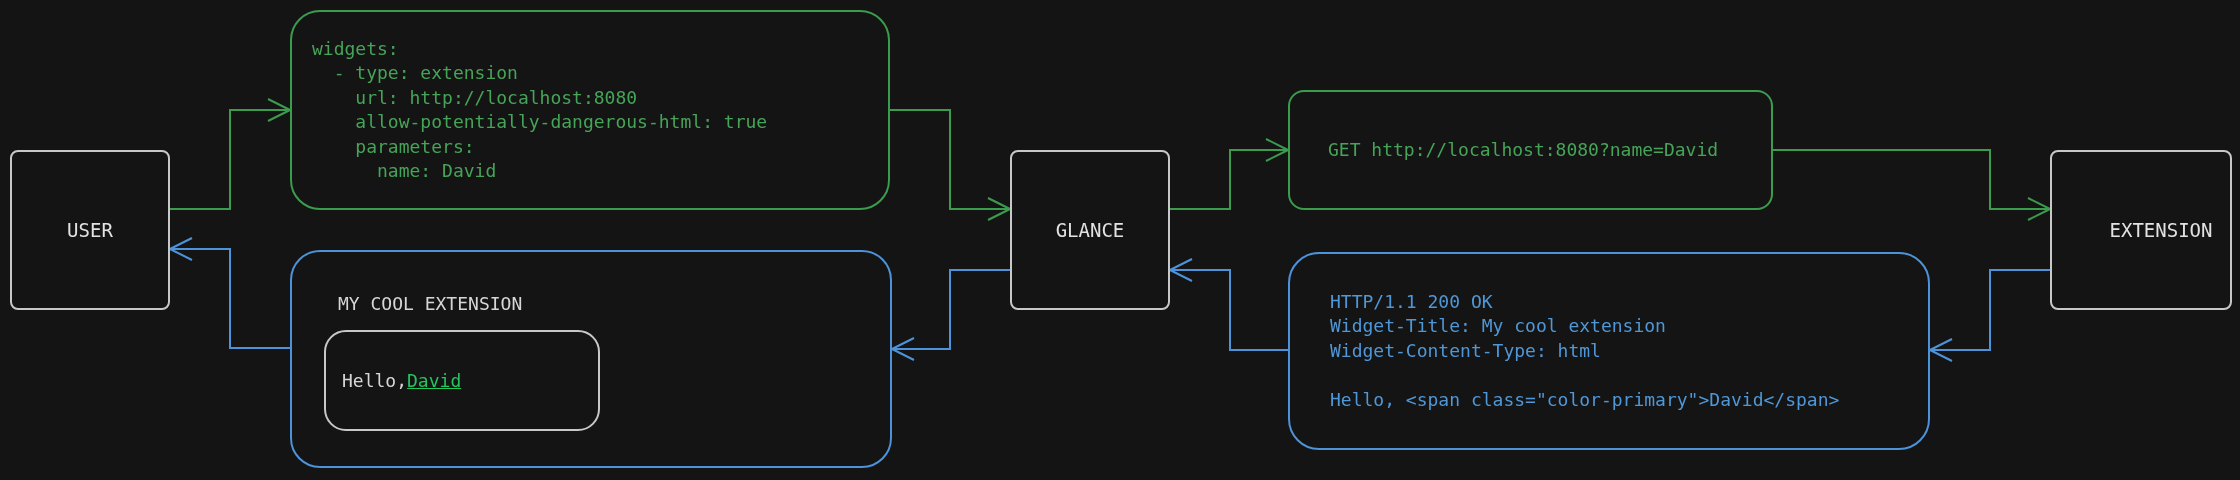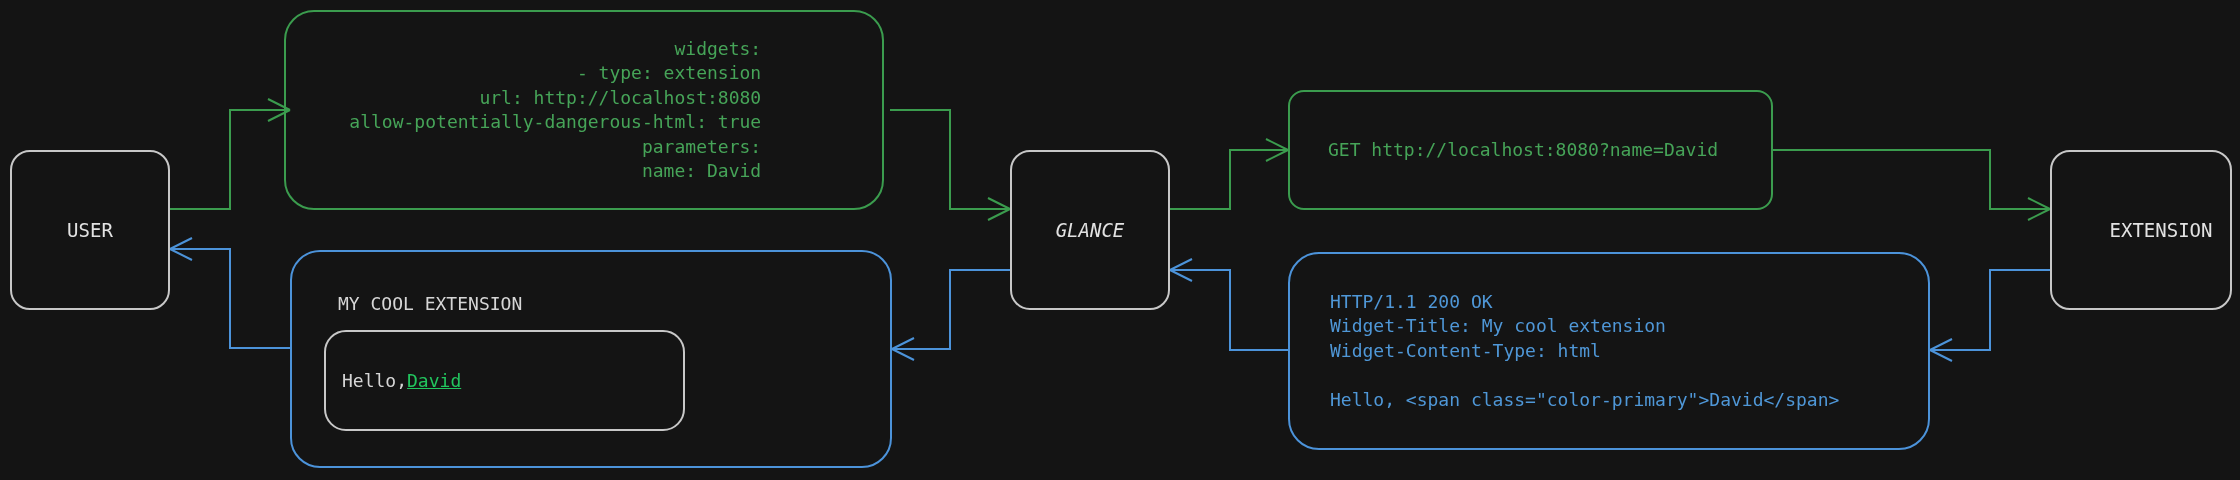--- a/index.html
+++ b/index.html
@@ -2,43 +2,43 @@
 <html><head>
 <meta charset="utf-8">
 <style>
   html,body{margin:0;padding:0;background:#141414;}
   .canvas{
     position:relative;width:2240px;height:480px;background:#141414;
     font-family:"DejaVu Sans Mono","Liberation Mono",monospace;overflow:hidden;
   }
   .edges{position:absolute;left:0;top:0;width:2240px;height:480px;}
   .node{
-    position:absolute;box-sizing:border-box;border:2px solid #c8c8c8;border-radius:20px;
+    position:absolute;box-sizing:border-box;border:2px solid #c8c8c8;border-radius:8px;
     display:flex;align-items:center;justify-content:center;
     color:#e2e2e2;font-size:19px;background:transparent;
   }
   .box{position:absolute;box-sizing:border-box;border-radius:30px;background:transparent;}
   .box.green{border:2px solid #3b9c4e;}
   .box.blue{border:2px solid #4c93da;}
   .codebox{display:flex;align-items:center;}
   pre.code{margin:0;font-size:18px;line-height:24.5px;white-space:pre;}
   .green-text{color:#46a458;}
   .blue-text{color:#4f97d7;}
   .widget-title{position:absolute;left:46px;top:41px;font-size:18px;line-height:22px;color:#d6d6d6;}
   .widget-inner{
-    position:absolute;left:32px;top:78px;width:361px;height:101px;box-sizing:border-box;
+    position:absolute;left:32px;top:78px;width:276px;height:101px;box-sizing:border-box;
     border:2px solid #c8c8c8;border-radius:22px;display:flex;align-items:center;
     padding-left:16px;font-size:18px;
   }
   .hello-prefix{color:#d6d6d6;}
   .hello-name{color:#22c55e;text-decoration:underline;}
   #node-user{left:10px;top:150px;width:160px;height:160px;}
-  #node-glance{left:1010px;top:150px;width:160px;height:160px;font-style:italic;}
+  #node-glance{left:1010px;top:150px;width:160px;height:160px;}
   #node-extension{left:2050px;top:150px;width:182px;height:160px;padding-left:40px;}
-  #box-config{left:284px;top:10px;width:600px;height:200px;padding-left:20px;text-align:right;}
+  #box-config{left:290px;top:10px;width:600px;height:200px;padding-left:20px;}
   #box-request{left:1288px;top:90px;width:485px;height:120px;border-radius:16px;padding-left:38px;}
   #box-response{left:1288px;top:252px;width:642px;height:198px;padding-left:40px;border-radius:31px;}
   #box-widget{left:290px;top:250px;width:602px;height:218px;}
 </style>
 </head>
 <body>
 
 <div class="canvas">
 
   <svg class="edges" viewBox="0 0 2240 480" xmlns="http://www.w3.org/2000/svg" fill="none">

